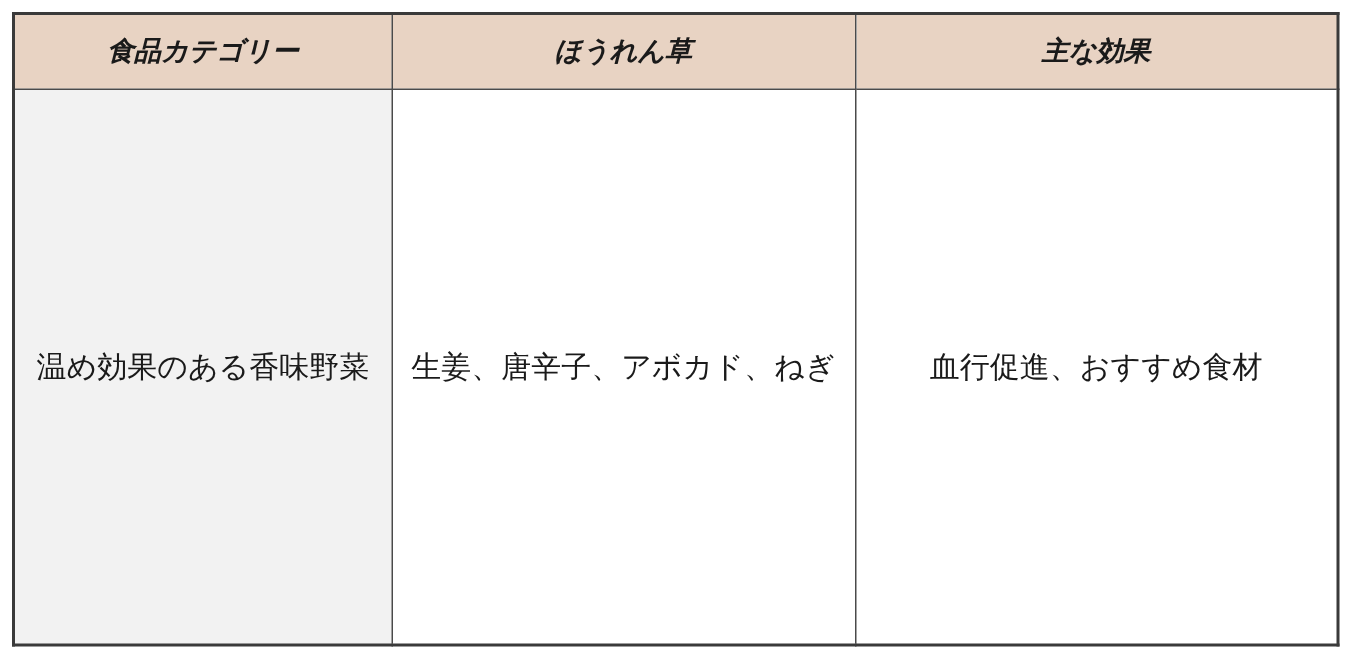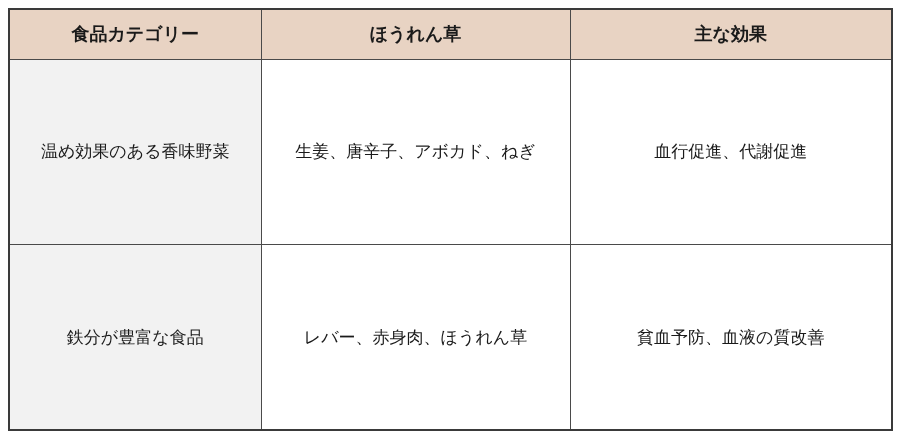--- a/index.html
+++ b/index.html
@@ -27,31 +27,32 @@
   table.food-table td {
     border: 1px solid #4a4a4a;
     text-align: center;
     vertical-align: middle;
     padding: 2px 8px;
     color: #1a1a1a;
     overflow: hidden;
   }
   table.food-table thead tr {
     height: 50px;
+    font-style: italic;
   }
   table.food-table tbody tr {
     height: 74px;
   }
   table.food-table th {
     background: #e8d3c3;
     font-size: 18px;
     font-weight: bold;
   }
   table.food-table td {
-    font-size: 17px;
+    font-size: 20px;
     font-weight: normal;
     background: #ffffff;
   }
   table.food-table td.category {
     background: #f2f2f2;
   }
   col.c1 { width: 252px; }
   col.c2 { width: 309px; }
   col.c3 { width: 322px; }
 </style>
@@ -69,22 +70,17 @@
       <tr>
         <th>食品カテゴリー</th>
         <th>ほうれん草</th>
         <th>主な効果</th>
       </tr>
     </thead>
     <tbody>
       <tr>
         <td class="category">温め効果のある香味野菜</td>
         <td>生姜、唐辛子、アボカド、ねぎ</td>
-        <td>血行促進、代謝促進</td>
-      </tr>
-      <tr>
-        <td class="category">鉄分が豊富な食品</td>
-        <td>レバー、赤身肉、ほうれん草</td>
-        <td>貧血予防、血液の質改善</td>
+        <td>血行促進、おすすめ食材</td>
       </tr>
     </tbody>
   </table>
 </div>
 
 </body></html>

